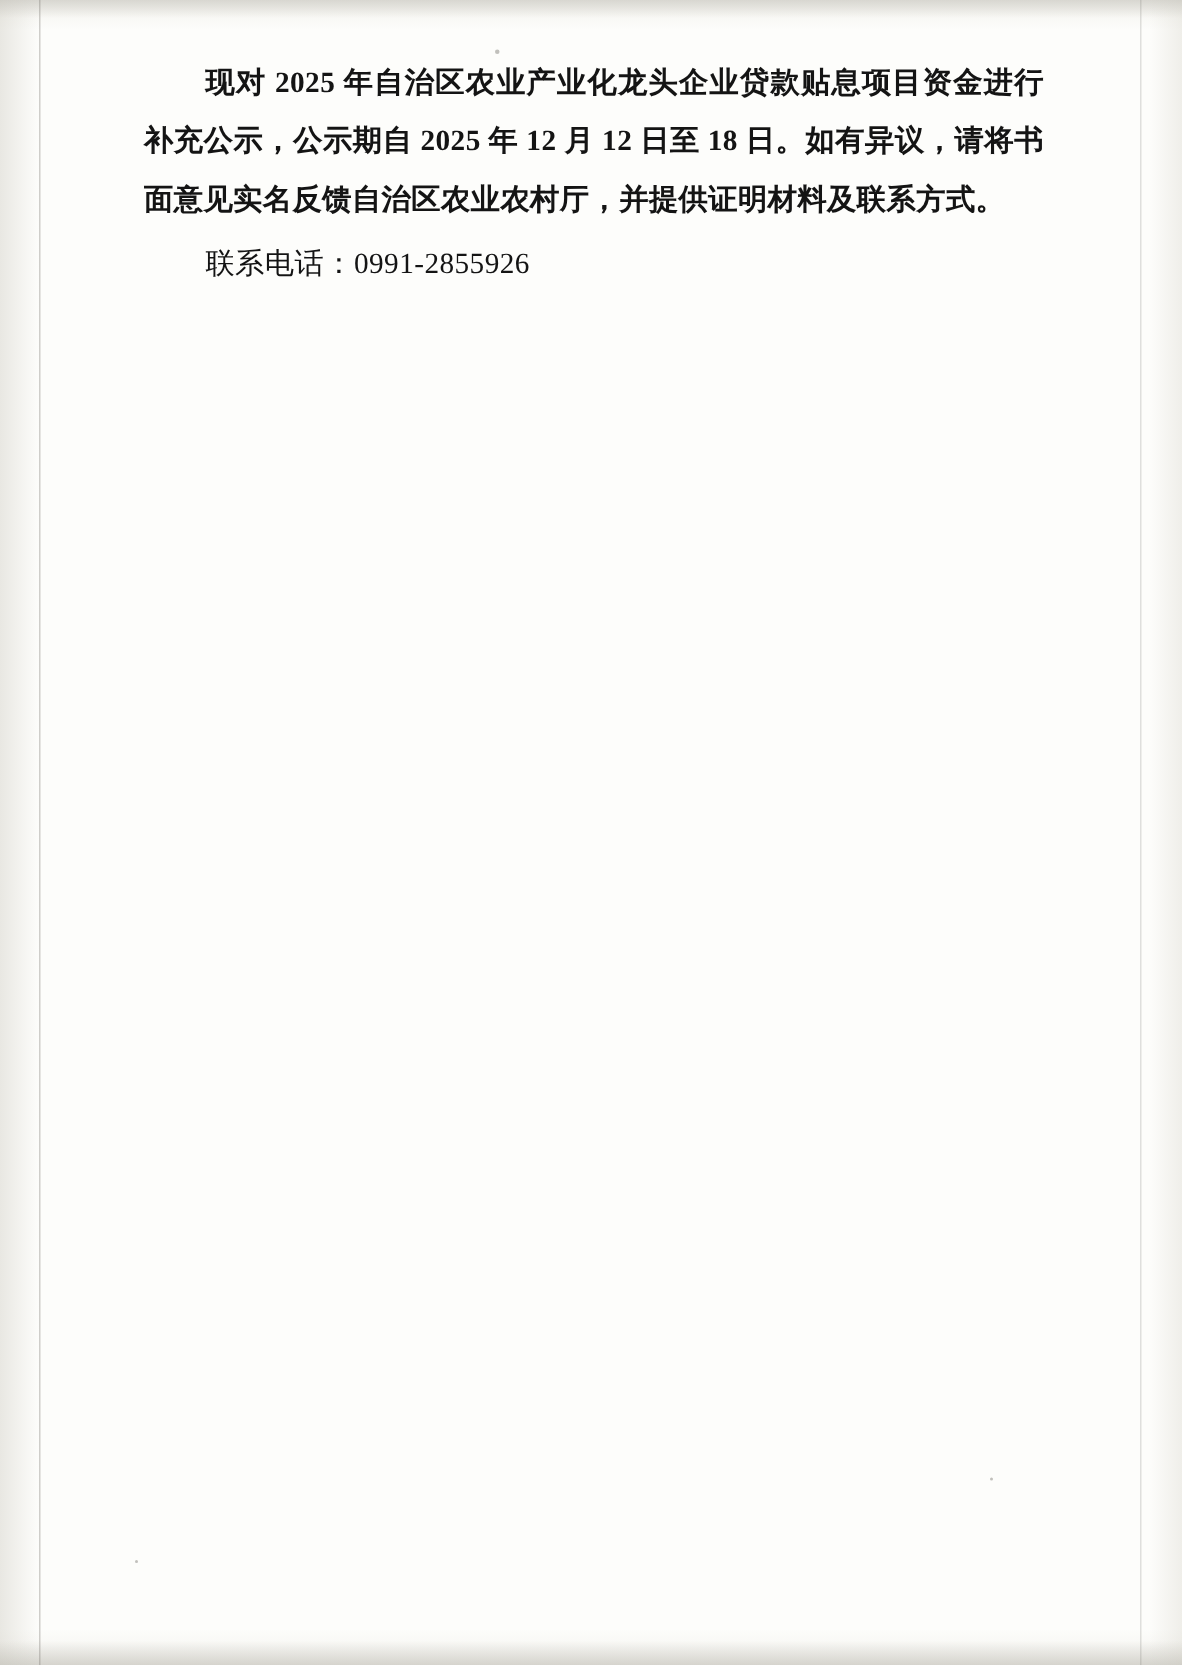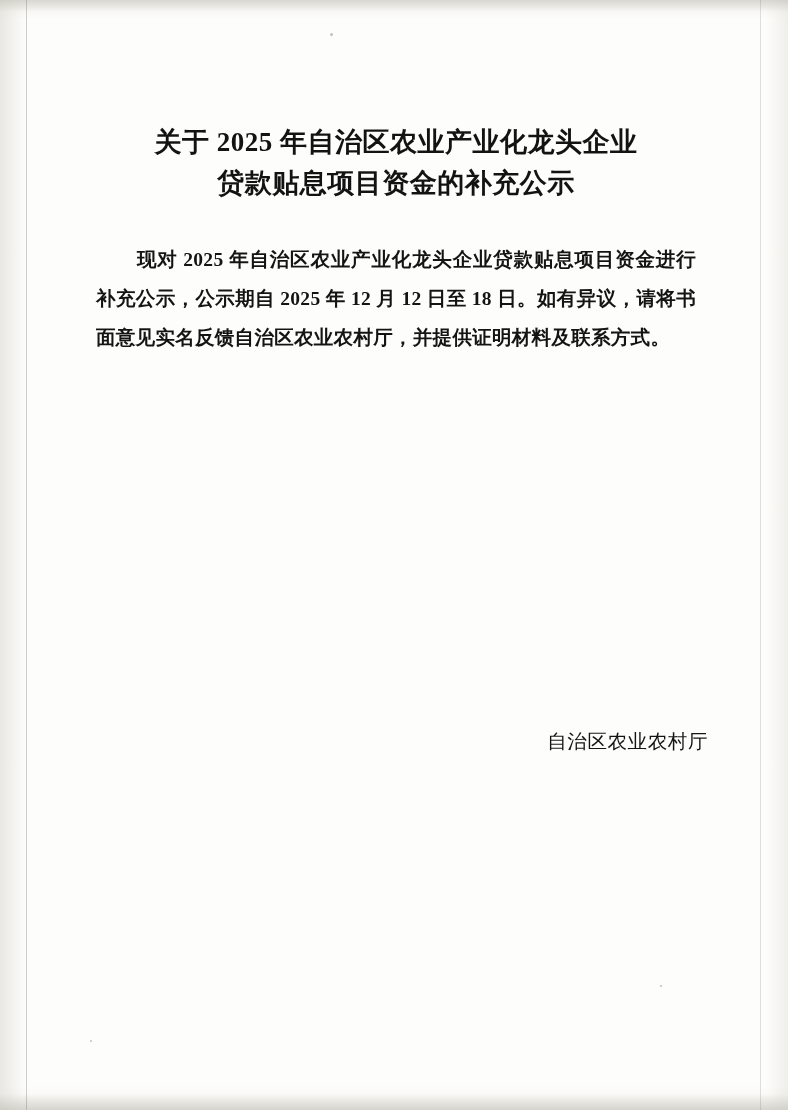--- a/index.html
+++ b/index.html
@@ -137,29 +137,25 @@
   <div class="edge-shadow-bottom"></div>
   <div class="fold-line fold-a"></div>
   <div class="fold-line fold-b"></div>
 
   <div class="speck" style="left:330px; top:33px; width:3px; height:3px;"></div>
   <div class="speck" style="left:90px; top:1040px; width:2px; height:2px;"></div>
   <div class="speck" style="left:660px; top:985px; width:2px; height:2px;"></div>
 
   <div class="content">
 
-    <h1 class="doc-title">
-      <span class="line1">关于 2025 年自治区农业产业化龙头企业</span>
-      <span class="line2">贷款贴息项目资金的补充公示</span>
-    </h1>
 
     <div class="body-block">
       <p class="para">现对 2025 年自治区农业产业化龙头企业贷款贴息项目资金进行补充公示，公示期自 2025 年 12 月 12 日至 18 日。如有异议，请将书面意见实名反馈自治区农业农村厅，并提供证明材料及联系方式。</p>
+      <p class="contact-line">联系电话：0991-2855926</p>
     </div>
 
 
   </div>
 
   <div class="signature">
-    <div>自治区农业农村厅</div>
   </div>
 
 </div>
 
 </body></html>

